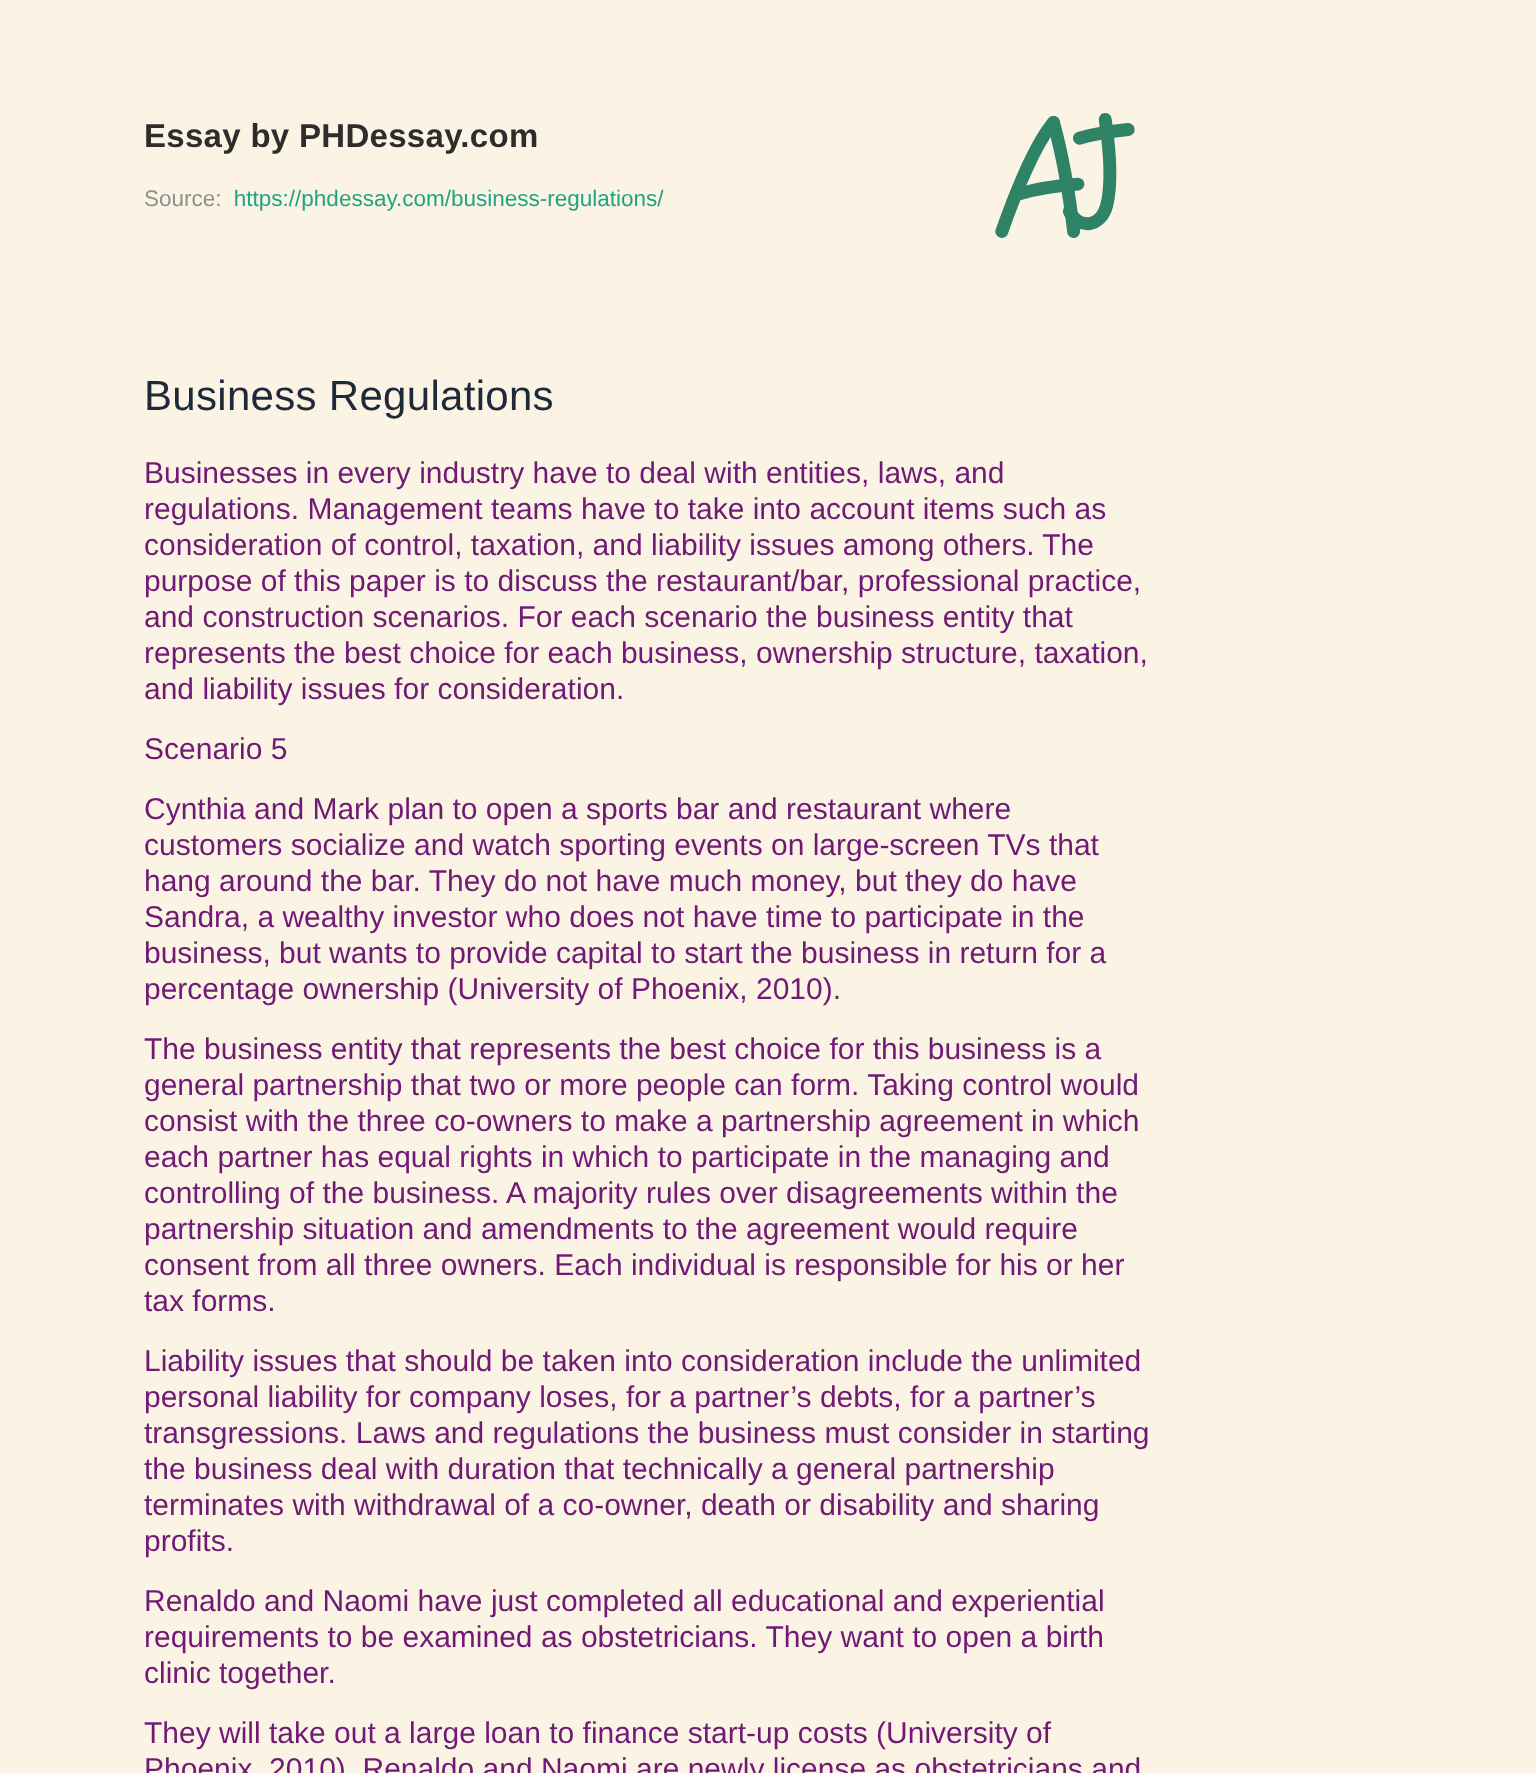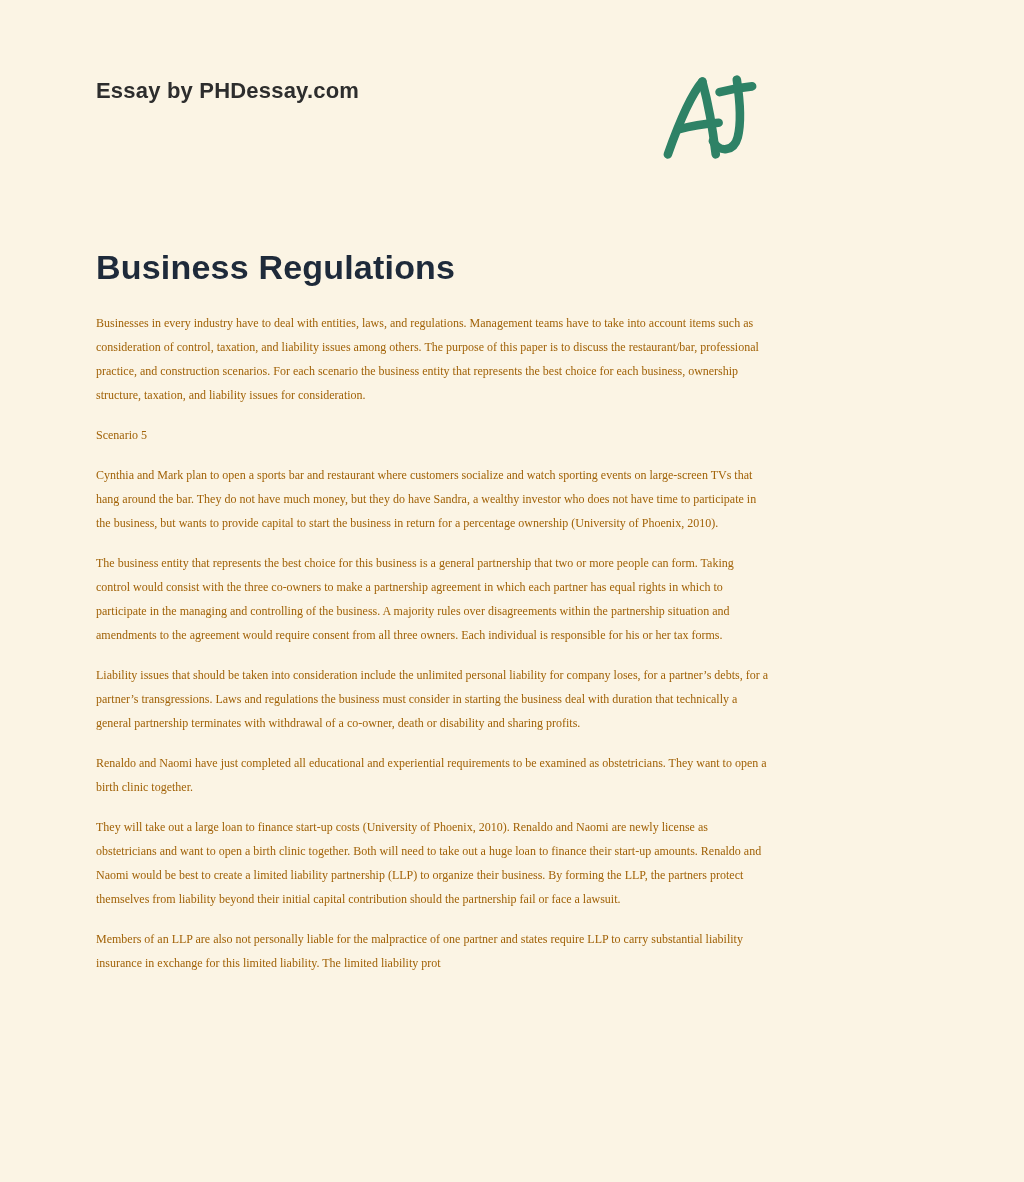--- a/index.html
+++ b/index.html
@@ -41,44 +41,47 @@
     color: #21a284;
     text-decoration: none;
     margin-left: 4px;
   }
   .logo {
     width: 100px;
     height: 90px;
     margin-right: 8px;
   }
   .title {
-    font-size: 34px;
-    font-weight: 700;
+    font-size: 28px;
+    font-weight: 400;
     color: #1e2a3a;
     margin: 86px 0 24px 0;
     letter-spacing: 0.2px;
   }
   .body p {
-    font-size: 12px;
+    font-size: 20px;
     line-height: 24px;
-    color: #a16207;
+    color: #701a75;
     margin: 0 0 16px 0;
     max-width: 834px;
-    font-family: Liberation Serif, serif;
   }
 </style>
 </head>
 <body>
 
 <div class="page">
   <div class="content">
 
     <div class="header">
       <div class="header-left">
         <div class="essay-by">Essay by PHDessay.com</div>
+        <div class="source-line">
+          <span>Source:</span>
+          <a href="#" class="source-url">https://phdessay.com/business-regulations/</a>
+        </div>
       </div>
 
       <div class="logo">
         <svg viewBox="0 0 104 94" width="100" height="90" aria-hidden="true">
           <g fill="none" stroke="#2e8266" stroke-width="9" stroke-linecap="round">
             <path d="M8,86 C20,52 33,23 44,10"></path>
             <path d="M44,10 C50,32 55,60 58,86"></path>
             <path d="M19,60 C33,56 47,54 61,53"></path>
             <path d="M62,21 C73,18 85,16 96,15"></path>
             <path d="M80,8 C83,28 85,52 81,68 C77,83 62,85 55,72"></path>

